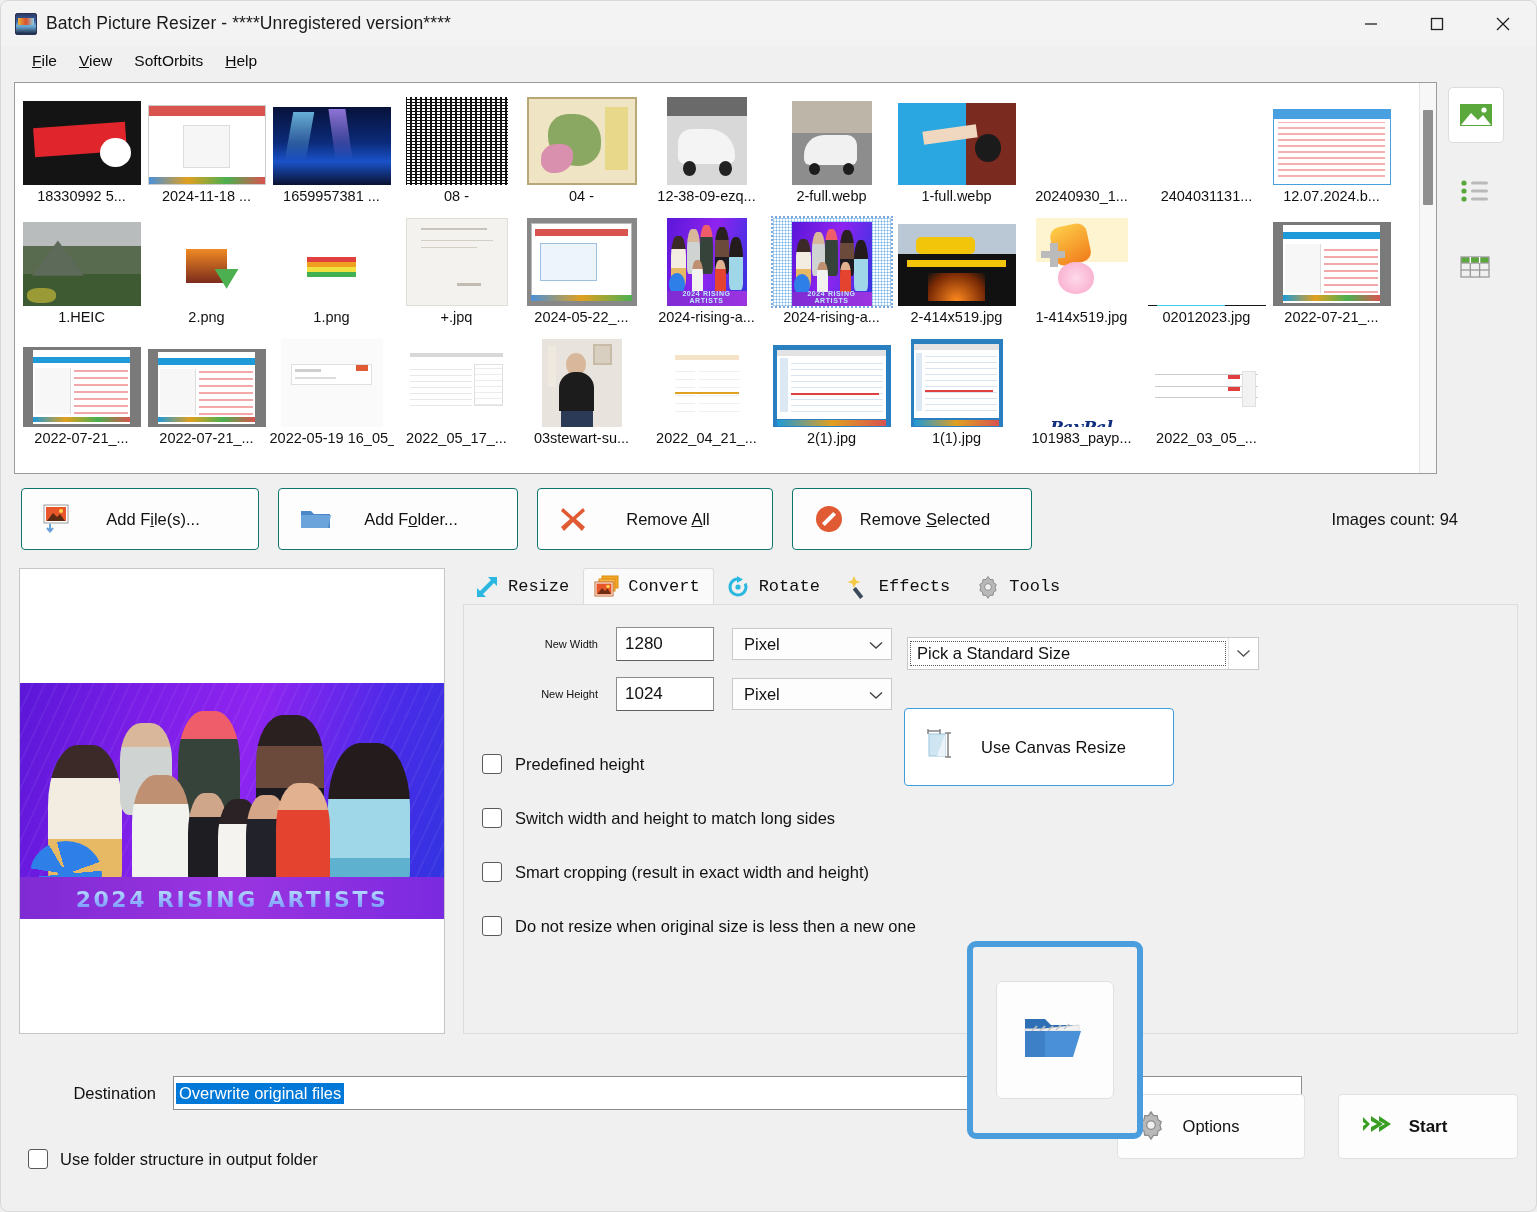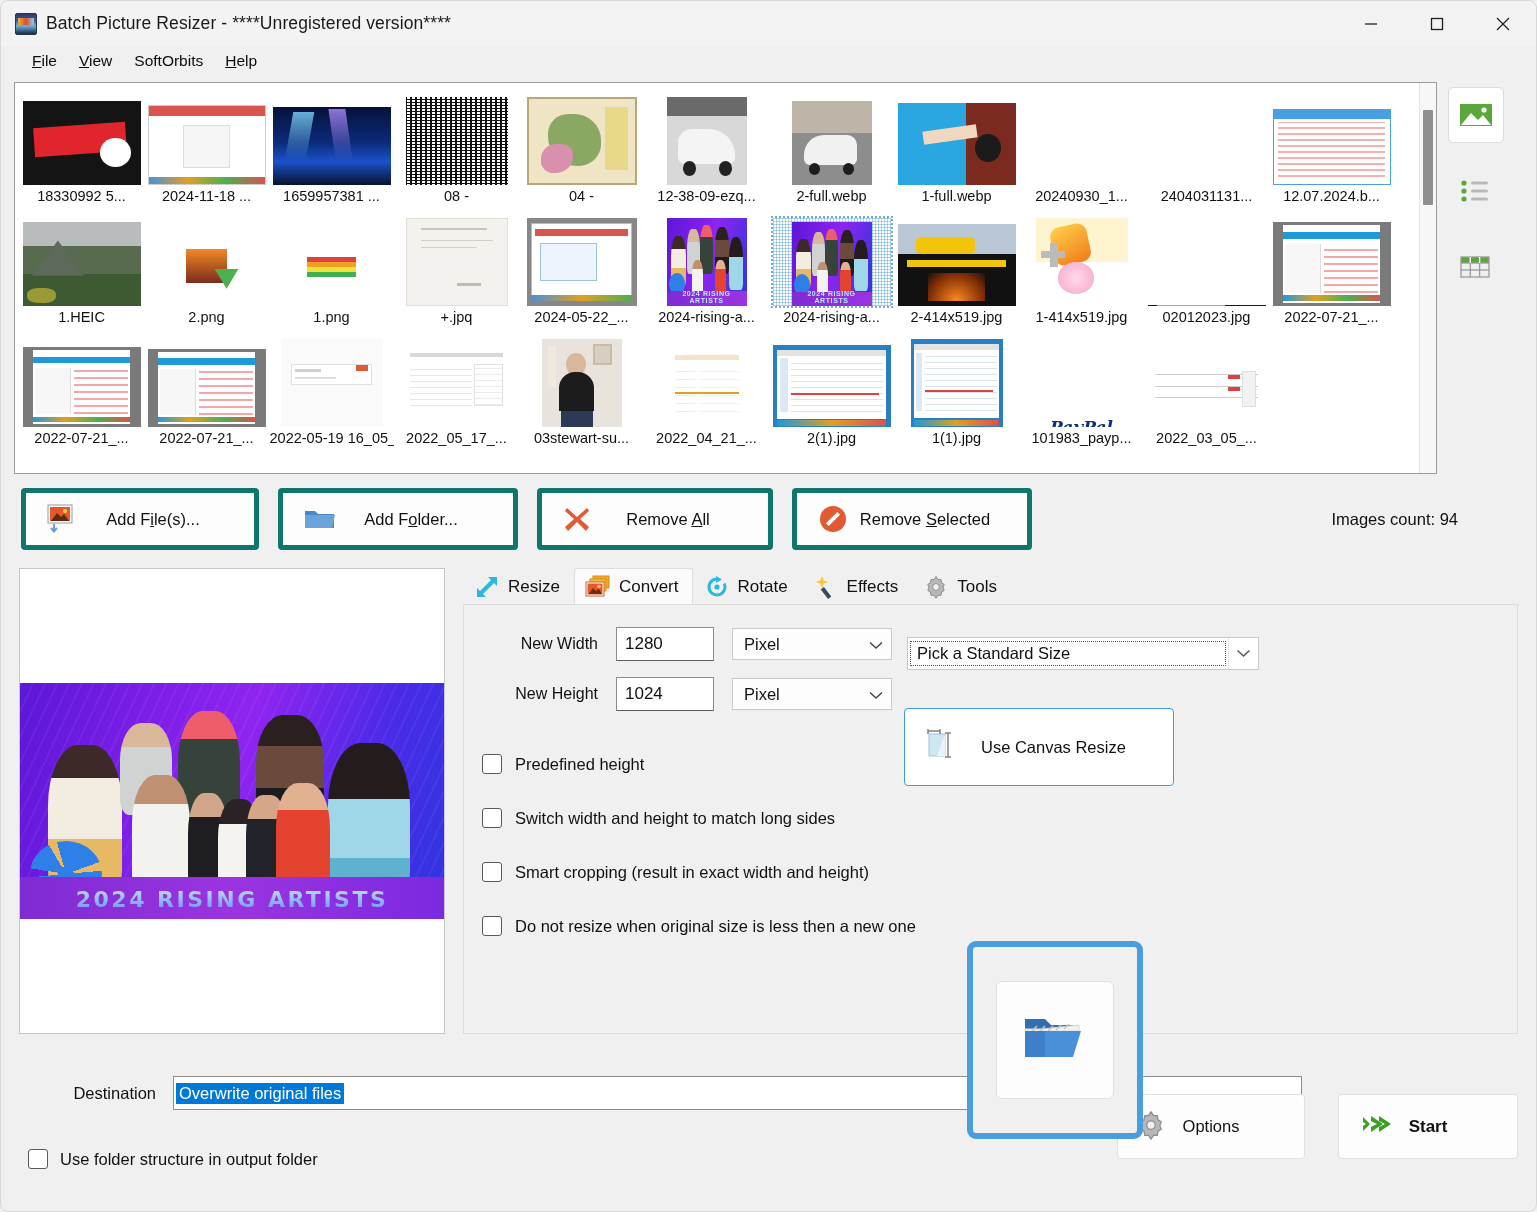--- a/index.html
+++ b/index.html
@@ -132,21 +132,21 @@
     background:#fff; border:1px solid #dcdcdc; border-radius:5px;
   }
 
   
   .actions {
     display: flex; align-items: center;
     padding: 14px 0 0 20px; flex: none;
   }
   .act-btn {
     height: 62px; background: #fdfdfd;
-    border: 5px solid #0f766e; border-radius: 4px;
+    border: 1px solid #0f766e; border-radius: 4px;
     display: flex; align-items: center; justify-content: center;
     margin-right: 19px; position: relative;
     font-size: 16.5px; color: #111;
   }
   .act-btn .ico { position: absolute; left: 21px; display:flex; align-items:center; }
   .act-btn .txt { padding-left: 26px; }
   .act-btn.addfiles { width: 238px; }
   .act-btn.addfolder { width: 240px; }
   .act-btn.remsel { width: 240px; }
   .act-btn.remall { width: 236px; }
@@ -191,42 +191,42 @@
       radial-gradient(circle at 50% 50%, #2f7fe8 0 16%, transparent 16%),
       conic-gradient(from 20deg,#2f7fe8 0 14%, transparent 14% 18%, #2f7fe8 18% 32%, transparent 32% 36%, #2f7fe8 36% 50%, transparent 50% 54%, #2f7fe8 54% 68%, transparent 68% 72%, #2f7fe8 72% 86%, transparent 86% 90%, #2f7fe8 90% 100%);
   }
   .fig {
     position:absolute; border-radius:40% 40% 18% 18%;
   }
 
   .right-pane { flex:1; padding-left: 18px; padding-right: 18px; }
 
   
-  .tabs { display:flex; align-items:flex-start; height: 36px; }
+  .tabs { display:flex; align-items:flex-start; height: 36px; font-family: Liberation Mono, monospace; }
   .tab {
     height: 36px; display:flex; align-items:center;
     padding: 0 13px 0 10px; font-size: 17px; color:#111;
     border: 1px solid transparent; border-bottom: none;
     background: transparent; gap: 8px;
   }
   .tab.active {
     background:#fafafa; border-color:#dcdcdc;
     border-top-left-radius:3px; border-top-right-radius:3px;
   }
   .tab-ico { width:26px; height:26px; display:flex; align-items:center; justify-content:center; }
 
   .tabpanel {
     border: 1px solid #dcdcdc; background:#f0f0f0;
     height: 430px; padding: 22px 0 0 0; position:relative;
   }
 
   .field-row { display:flex; align-items:center; margin-bottom: 16px; }
   .field-label {
     width: 152px; text-align:right; padding-right: 18px;
-    font-size: 16px; color:#111;
+    font-size: 11px; color:#111;
   }
   .txtinput {
     width: 98px; height: 34px; padding: 2px 8px;
     font-size: 17px; color:#111; background:#fff;
     border:1px solid #8d8d8d; border-bottom-color:#5e5e5e;
     font-family:"Liberation Sans", sans-serif;
   }
   .selectbox {
     width: 160px; height: 32px; margin-left: 18px;
     background:#fdfdfd; border:1px solid #c9c9c9;

